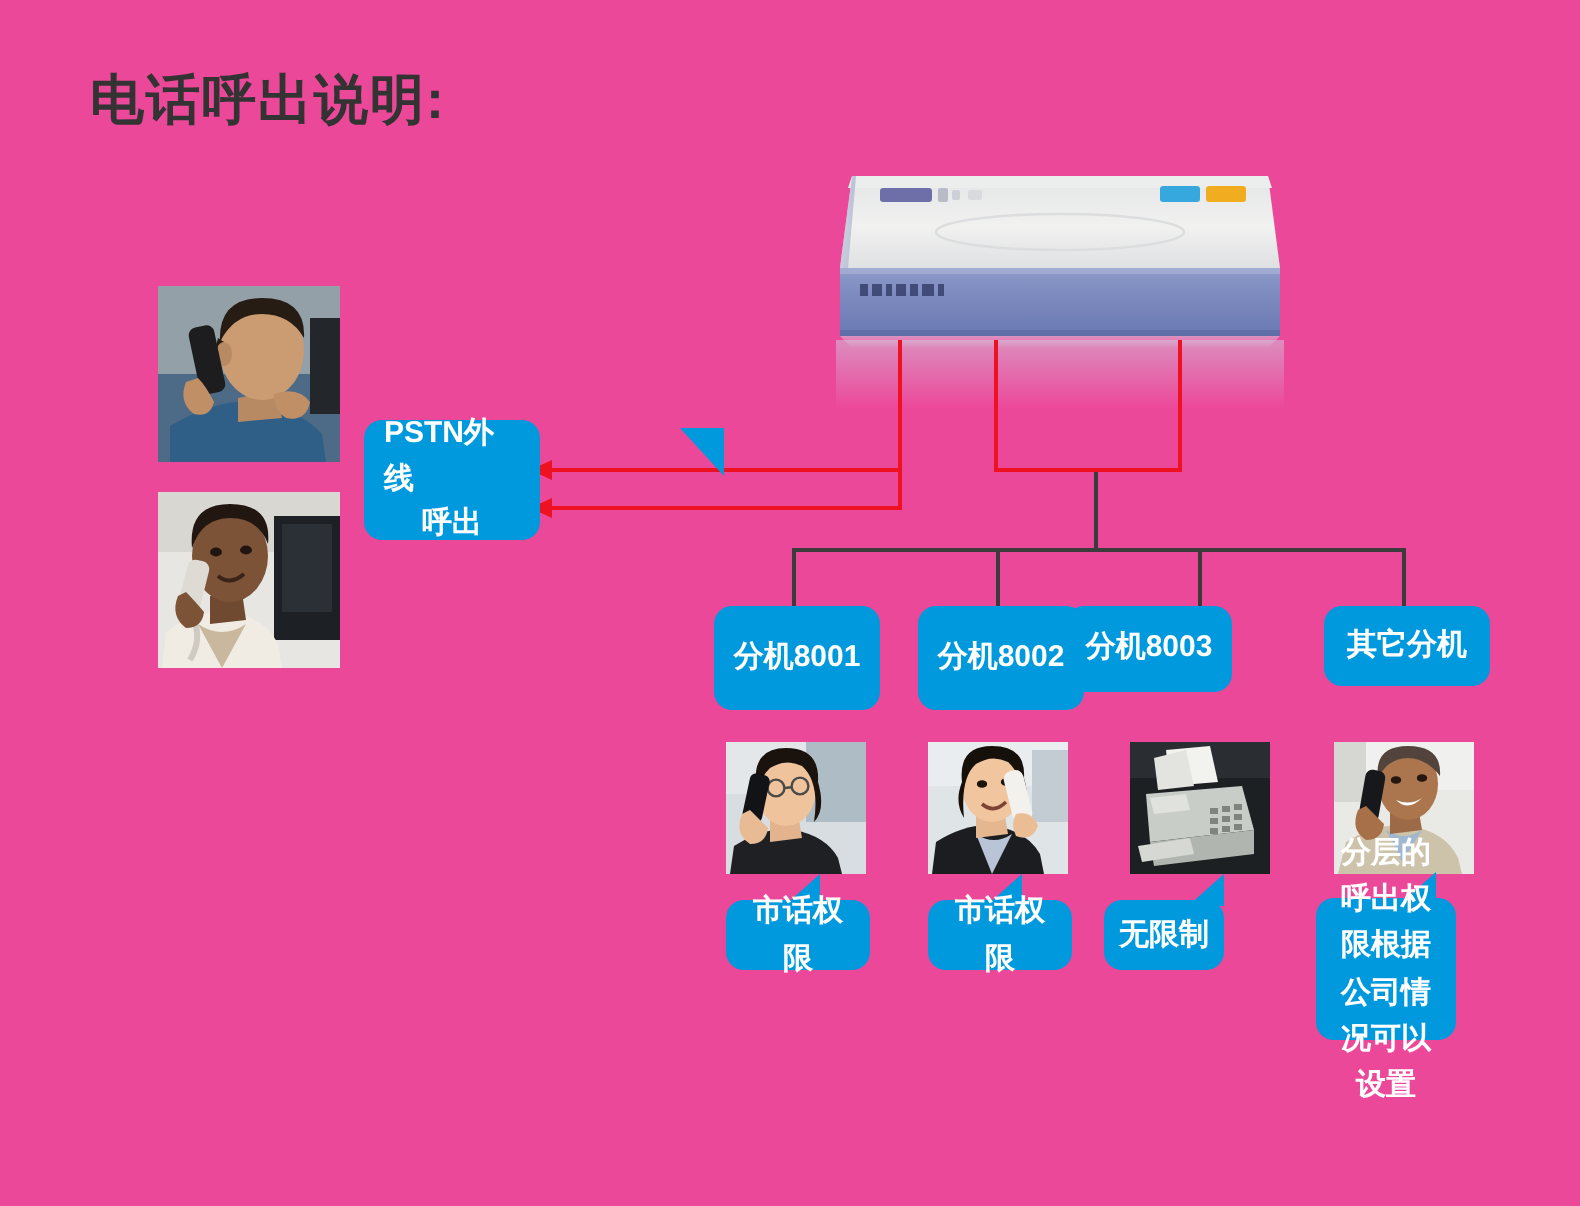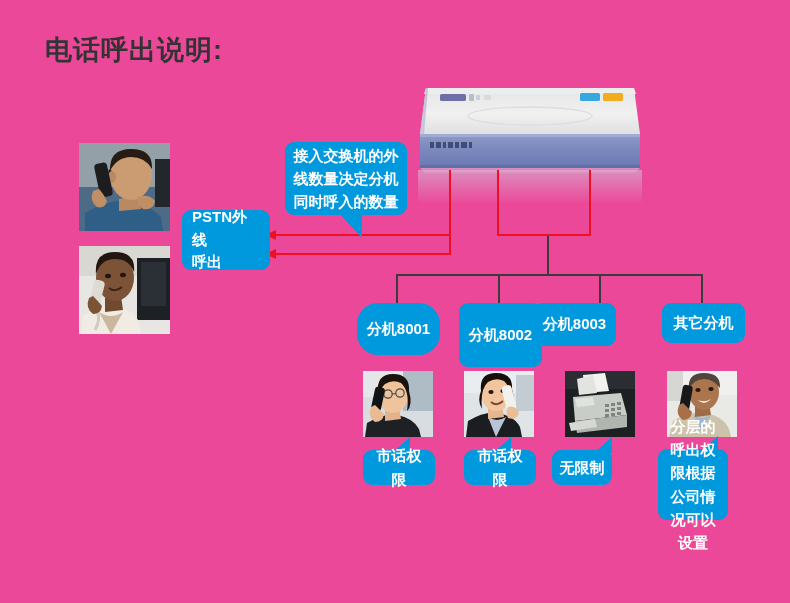--- a/index.html
+++ b/index.html
@@ -240,34 +240,31 @@
       <ellipse cx="44" cy="29" rx="3" ry="2.2" fill="#201510"></ellipse>
 
       <rect x="12" y="34" width="11" height="30" rx="4" fill="#dedbd4" transform="rotate(14 18 49)"></rect>
 
       <path d="M18,64 Q22,74 16,84" stroke="#cfcbc2" stroke-width="3" fill="none"></path>
 
       <path d="M10,52 Q6,62 14,68 Q22,68 23,60 Q18,54 14,50 Z" fill="#7d5338"></path>
     </svg>
   </div>
 
-  <div class="bluebox left-align" style="left:182px; top:210px; width:88px; height:60px; padding:0 10px; flex-direction:column; align-items:flex-start; justify-content:center;">
+  <div class="bluebox left-align" style="left:182px; top:210px; width:88px; height:60px; padding:0 10px; flex-direction:column; align-items:center; justify-content:center;">
     <span>PSTN外线</span>
     <span>呼出</span>
   </div>
 
-  <div class="callout" style="left:285px; top:142px; width:122px; height:73px;">
-    <span>接入交换机的外线数量决定分机同时呼入的数量</span>
-  </div>
   <div class="tail" style="left:340px; top:214px; border-width:24px 0 0 22px; border-color:#0099dd transparent transparent transparent;"></div>
 
-  <div class="bluebox" style="left:357px; top:303px; width:83px; height:52px;border-radius:21px;">
+  <div class="bluebox" style="left:357px; top:303px; width:83px; height:52px;">
     <span>分机8001</span>
   </div>
-  <div class="bluebox" style="left:459px; top:303px; width:83px; height:64px;">
+  <div class="bluebox" style="left:459px; top:303px; width:83px; height:52px;">
     <span>分机8002</span>
   </div>
   <div class="bluebox" style="left:533px; top:303px; width:83px; height:43px;">
     <span>分机8003</span>
   </div>
   <div class="bluebox" style="left:662px; top:303px; width:83px; height:40px;">
     <span>其它分机</span>
   </div>
 
   <div class="photo" style="left:363px; top:371px; width:70px; height:66px;">

